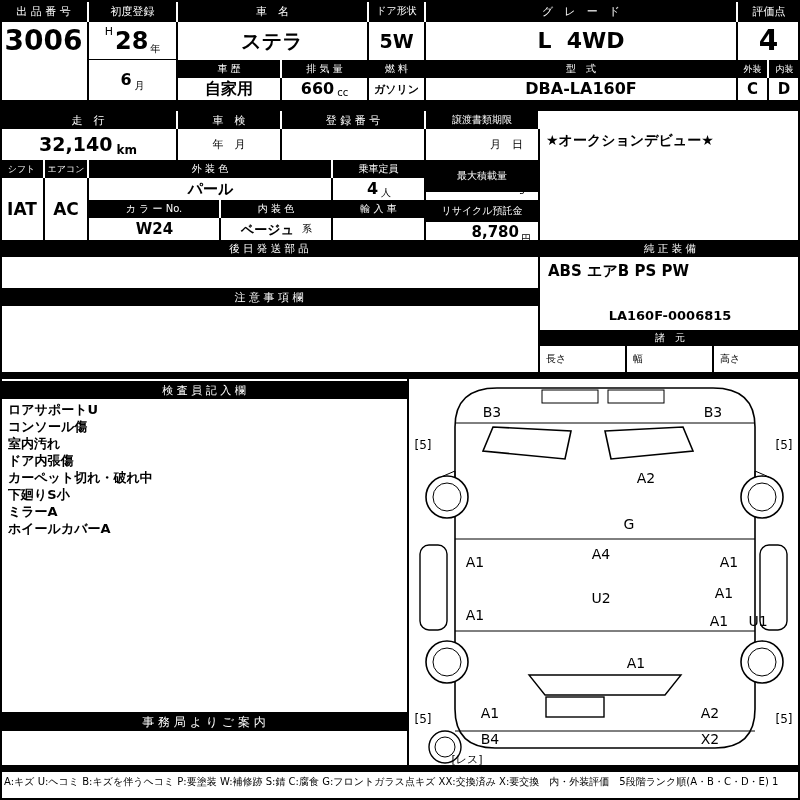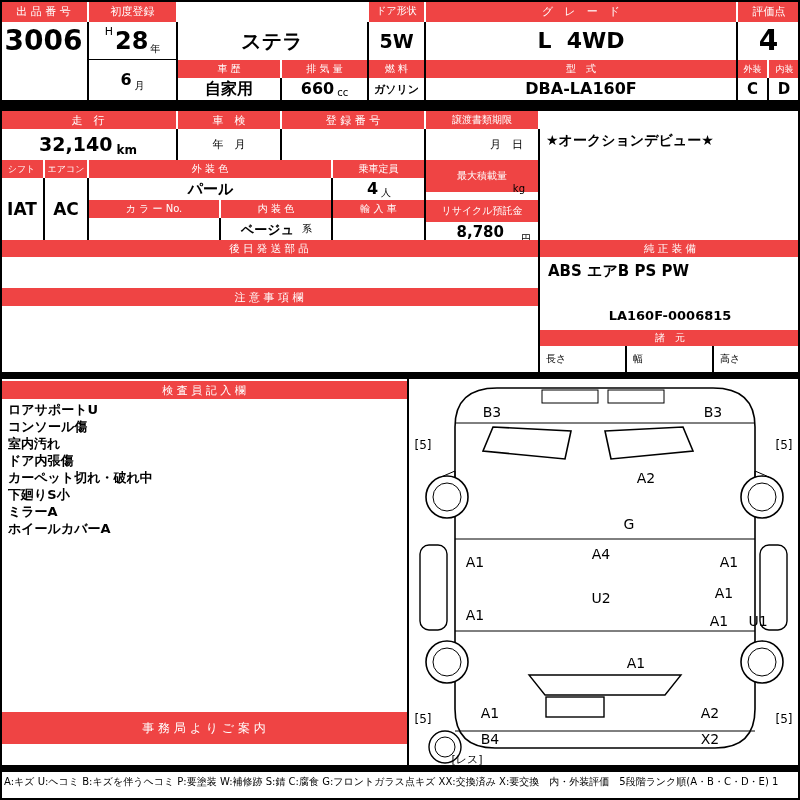--- a/index.html
+++ b/index.html
@@ -1,35 +1,36 @@
 <!DOCTYPE html>
 <html><head>
 <meta charset="utf-8">
 <style>
   *{margin:0;padding:0;box-sizing:border-box}
   html,body{width:800px;height:800px;background:#fff;color:#000;
     font-family:"DejaVu Sans","Liberation Sans",sans-serif}
   .sheet{position:relative;width:800px;height:800px;background:#fff;overflow:hidden}
-  .h{position:absolute;background:#ef4444;color:#fff;display:flex;align-items:center;
+  .h{position:absolute;background:#000000;color:#fff;display:flex;align-items:center;
      justify-content:center;white-space:pre;font-size:11px;line-height:1}
   .v{position:absolute;display:flex;align-items:center;justify-content:center;
      white-space:pre;font-weight:bold;line-height:1}
   .s{position:absolute;background:#000}
   .u{font-weight:normal}
   .list-item{font-size:13px;font-weight:bold;line-height:17px;padding-left:4px;white-space:pre}
   .legend{position:absolute;font-size:10px;white-space:pre;overflow:hidden}
   svg text{font-family:"DejaVu Sans","Liberation Sans",sans-serif}
 </style>
 </head>
 <body>
 
 <div class="sheet">
 
   <div class="h" style="left:0;top:0;width:87px;height:22px">出 品 番 号</div>
   <div class="h" style="left:89px;top:0;width:87px;height:22px">初度登録</div>
+  <div class="h" style="left:178px;top:0;width:189px;height:22px">車　名</div>
   <div class="h" style="left:369px;top:0;width:55px;height:22px;font-size:10px">ドア形状</div>
   <div class="h" style="left:426px;top:0;width:310px;height:22px">グ　レ　ー　ド</div>
   <div class="h" style="left:738px;top:0;width:62px;height:22px">評価点</div>
 
   <div class="v" style="left:0;top:22px;width:87px;height:38px;font-size:28px">3006</div>
   <div class="v" style="left:89px;top:22px;width:87px;height:37px;gap:2px">
     <span class="u" style="font-size:11px;align-self:flex-start;margin-top:4px">H</span>
     <span style="font-size:24px">28</span>
     <span class="u" style="font-size:10px;align-self:flex-end;margin-bottom:5px">年</span>
   </div>
@@ -87,25 +88,26 @@
     <span style="font-size:16px">4</span>
     <span class="u" style="font-size:10px;align-self:flex-end;margin-bottom:2px">人</span>
   </div>
   <div class="v u" style="left:425px;top:178px;width:114px;height:22px;font-size:10px;font-weight:normal;justify-content:flex-end;padding-right:14px">kg</div>
 
   <div class="h" style="left:89px;top:200px;width:130px;height:18px;font-size:10px">カ ラ ー No.</div>
   <div class="h" style="left:221px;top:200px;width:110px;height:18px;font-size:10px">内 装 色</div>
   <div class="h" style="left:333px;top:200px;width:91px;height:18px;font-size:10px">輸 入 車</div>
   <div class="h" style="left:426px;top:200px;width:112px;height:22px;font-size:10px">リサイクル預託金</div>
 
+  <div class="v" style="left:88px;top:218px;width:133px;height:22px;font-size:15px">W24</div>
   <div class="v" style="left:220px;top:218px;width:113px;height:22px">
     <span style="font-size:13px">ベージュ</span>
     <span class="u" style="font-size:10px;margin-left:8px">系</span>
   </div>
-  <div class="v" style="left:425px;top:218px;width:114px;height:28px;justify-content:flex-end;padding-right:8px;gap:17px">
+  <div class="v" style="left:425px;top:218px;width:114px;height:28px;justify-content:flex-end;padding-right:8px;gap:2px">
     <span style="font-size:15px">8,780</span>
     <span class="u" style="font-size:10px;align-self:flex-end;margin-bottom:2px">円</span>
   </div>
 
   <div class="h" style="left:0;top:240px;width:538px;height:17px;font-size:10.5px">後 日 発 送 部 品</div>
   <div class="h" style="left:540px;top:240px;width:260px;height:17px;font-size:10.5px">純 正 装 備</div>
   <div class="v" style="left:540px;top:258px;width:260px;height:26px;font-size:15px;justify-content:flex-start;padding-left:8px">ABS エアB PS PW</div>
 
   <div class="h" style="left:0;top:288px;width:538px;height:18px">注 意 事 項 欄</div>
   <div class="v" style="left:540px;top:302px;width:260px;height:27px;font-size:13px">LA160F-0006815</div>
@@ -120,21 +122,21 @@
   <div style="position:absolute;left:4px;top:401px;width:400px;height:145px">
     <div class="list-item">ロアサポートU</div>
     <div class="list-item">コンソール傷</div>
     <div class="list-item">室内汚れ</div>
     <div class="list-item">ドア内張傷</div>
     <div class="list-item">カーペット切れ・破れ中</div>
     <div class="list-item">下廻りS小</div>
     <div class="list-item">ミラーA</div>
     <div class="list-item">ホイールカバーA</div>
   </div>
-  <div class="h" style="left:0;top:712px;width:408px;height:32px;font-size:12px">事 務 局 よ り ご 案 内</div>
+  <div class="h" style="left:0;top:712px;width:408px;height:19px;font-size:12px">事 務 局 よ り ご 案 内</div>
 
   <svg style="position:absolute;left:409px;top:379px" width="389" height="386" viewBox="0 0 389 386">
 
     <path d="M 88 9 L 304 9 Q 346 9 346 48 L 346 330 Q 346 369 306 369 L 86 369 Q 46 369 46 330 L 46 48 Q 46 9 88 9 Z" fill="none" stroke="#000" stroke-width="1.6"></path>
 
     <rect x="133" y="11" width="56" height="13" fill="none" stroke="#000"></rect>
     <rect x="199" y="11" width="56" height="13" fill="none" stroke="#000"></rect>
 
     <line x1="46" y1="44" x2="346" y2="44" stroke="#000"></line>
     <line x1="46" y1="352" x2="346" y2="352" stroke="#000"></line>

